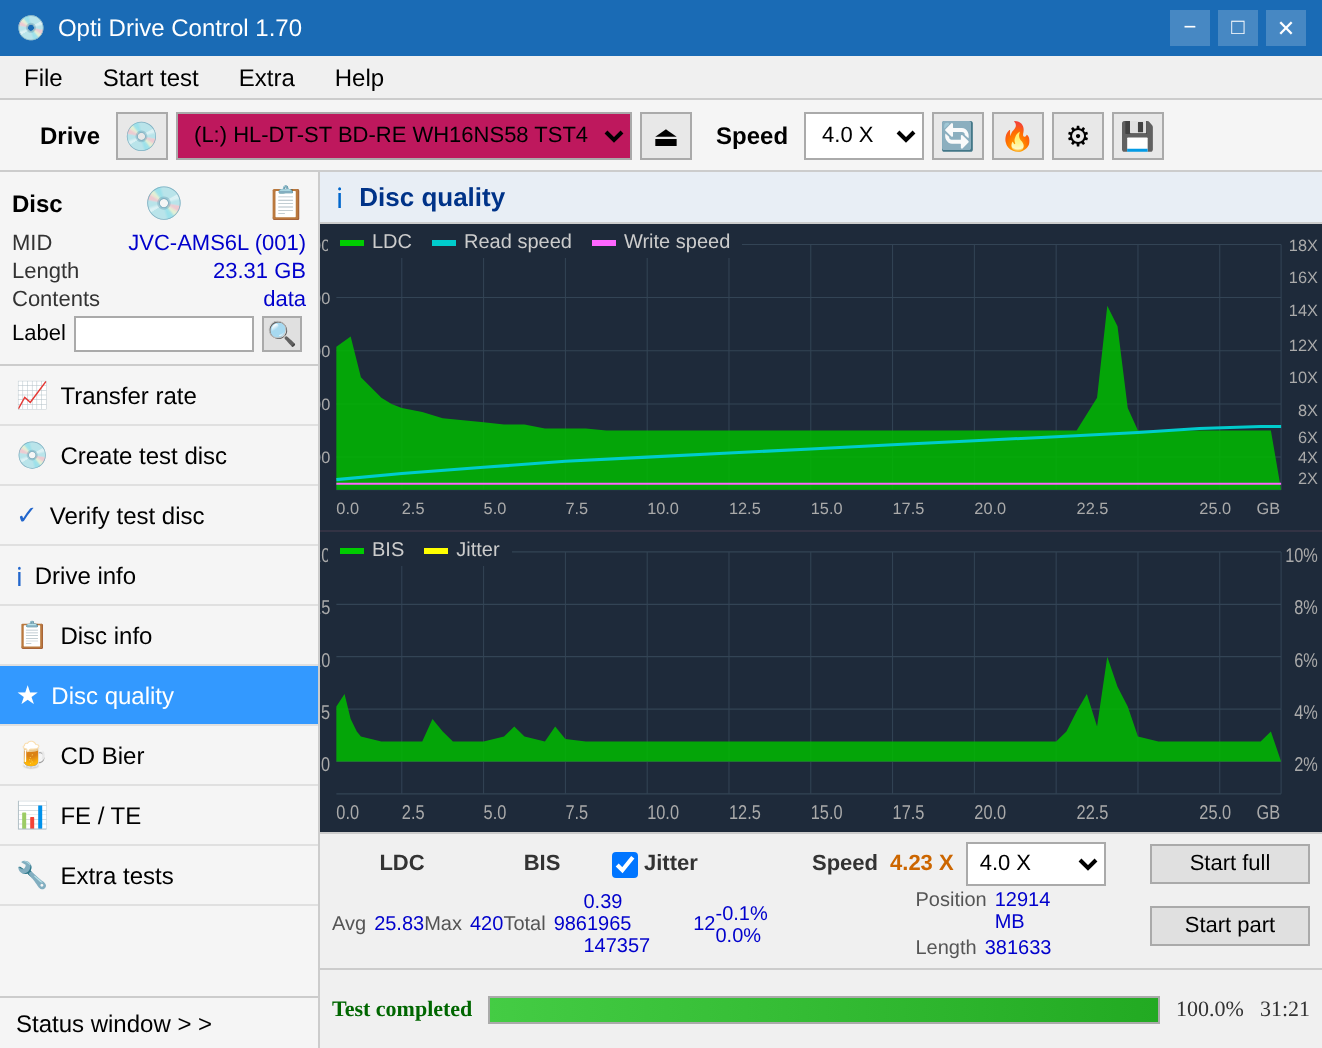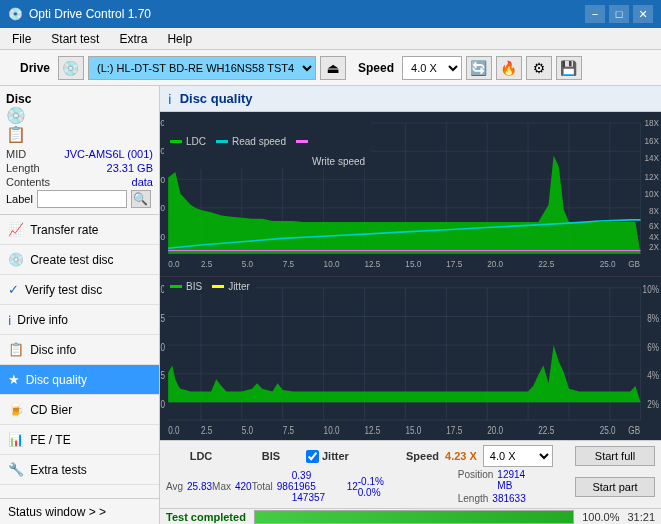--- a/index.html
+++ b/index.html
@@ -52,21 +52,21 @@
       align-items: center;
       padding: 0 6px;
       border-bottom: 1px solid #ccc;
       gap: 4px;
     }
     .toolbar-label { font-size: 12px; font-weight: bold; margin-right: 4px; margin-left: 14px; }
     .toolbar-drive-select {
       height: 24px;
       font-size: 11px;
       border: 1px solid #aaa;
-      background: #7dd3fc;
+      background: #be185d;
       padding: 0 4px;
       min-width: 220px;
     }
     .toolbar-icon-btn {
       width: 26px; height: 24px;
       background: #e8e8e8;
       border: 1px solid #aaa;
       cursor: pointer;
       display: flex; align-items: center; justify-content: center;
       font-size: 14px;
@@ -97,24 +97,23 @@
       flex-shrink: 0;
     }
 
     
     .disc-panel {
       padding: 6px;
       border-bottom: 1px solid #ccc;
     }
     .disc-panel-header {
       display: flex;
-      align-items: flex-start;
+      align-items: center;
       justify-content: space-between;
       margin-bottom: 4px;
-      flex-direction: column;
     }
     .disc-panel-title { font-size: 12px; font-weight: bold; }
     .disc-icon { font-size: 16px; color: #555; }
     .disc-row { display: flex; justify-content: space-between; margin-bottom: 2px; font-size: 11px; }
     .disc-row-label { color: #333; }
     .disc-row-value { color: #0000cc; text-align: right; }
     .disc-label-row { display: flex; align-items: center; gap: 4px; margin-top: 2px; }
     .disc-label-input {
       border: 1px solid #aaa;
       height: 18px;
@@ -219,25 +218,26 @@
       border: 1px solid #aaa;
       background: white;
       padding: 0 2px;
       width: 70px;
     }
 
     
     .progress-bar-area {
       background: #f0f0f0;
       border-top: 1px solid #ccc;
-      height: 16px;
+      height: 40px;
       display: flex;
       align-items: center;
       padding: 0 6px;
       gap: 8px;
+      font-family: Liberation Serif, serif;
     }
     .progress-bar-outer {
       flex: 1;
       height: 14px;
       background: #ddd;
       border: 1px solid #aaa;
       position: relative;
     }
     .progress-bar-inner {
       height: 100%;
@@ -382,21 +382,21 @@
           <div class="legend-item">
             <div class="legend-dot" style="background:#00cc00;"></div>
             <span style="color:#ccc; font-size:10px;">LDC</span>
           </div>
           <div class="legend-item">
             <div class="legend-dot" style="background:#00cccc;"></div>
             <span style="color:#ccc; font-size:10px;">Read speed</span>
           </div>
           <div class="legend-item">
             <div class="legend-dot" style="background:#ff66ff;"></div>
-            <span style="color:#ccc; font-size:10px;margin-top:40px;">Write speed</span>
+            <span style="color:#ccc; font-size:10px;">Write speed</span>
           </div>
         </div>
         <svg width="100%" height="100%" viewBox="0 0 490 150" preserveAspectRatio="none">
 
           <rect width="490" height="150" fill="#1e2a3a"></rect>
 
           <line x1="40" y1="10" x2="40" y2="130" stroke="#334455" stroke-width="0.5"></line>
           <line x1="80" y1="10" x2="80" y2="130" stroke="#334455" stroke-width="0.5"></line>
           <line x1="120" y1="10" x2="120" y2="130" stroke="#334455" stroke-width="0.5"></line>
           <line x1="160" y1="10" x2="160" y2="130" stroke="#334455" stroke-width="0.5"></line>

